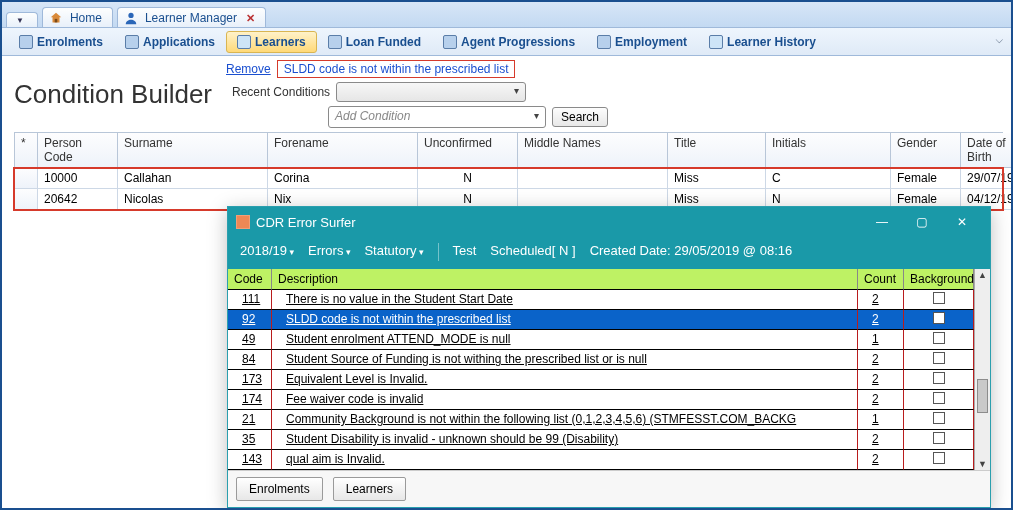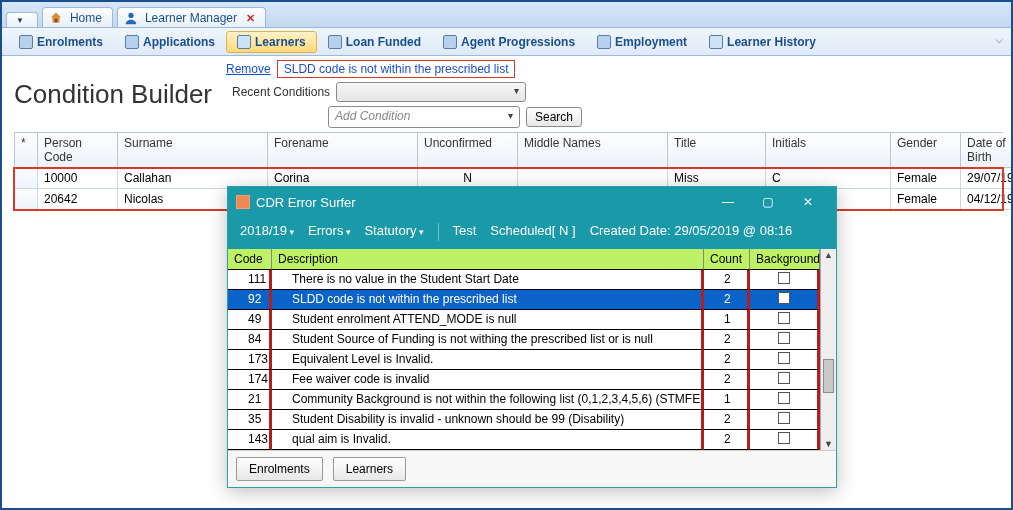--- a/index.html
+++ b/index.html
@@ -107,21 +107,21 @@
     background: linear-gradient(#f7f7f7,#e6e6e6);
     border: 1px solid #8a8a8a;
     border-radius: 3px;
     position: relative;
   }
   .recent-select::after {
     content:"▾";
     position:absolute; right:6px; top:2px; font-size:10px; color:#444;
   }
   .addcond-select {
-    width: 192px;
+    width: 218px;
     height: 22px;
     border: 1px solid #8a8a8a;
     border-radius: 3px;
     padding: 2px 6px;
     color: #888;
     font-style: italic;
     font-size: 12px;
     position: relative;
     background:#fff;
   }
@@ -160,22 +160,22 @@
     padding: 3px 6px;
     background:#fff;
   }
   .grid-row div:first-child { border-left:1px solid #cdd8e6; background: linear-gradient(#fdfdfe,#eef3fa);}
   .grid-body { outline: 2px solid #d63a2b; outline-offset:-1px;}
   .grid-row .center { text-align:center; }
 
   .error-surfer {
     position: absolute;
     left: 225px;
-    top: 184px;
-    width: 610px;
+    top: 204px;
+    width: 764px;
     background: #fff;
     border: 1px solid #2a9fae;
     box-shadow: 0 4px 18px rgba(0,0,0,.25);
   }
   .es-titlebar {
     background: #1a99a8;
     color: #fff;
     display: flex;
     align-items: center;
     padding: 4px 8px;
@@ -210,24 +210,25 @@
     color:#000;
   }
   .es-grid .h {
     background: #bef264;
     border-bottom: 1px solid #000;
     border-right: 1px solid #888;
     padding: 3px 6px;
   }
   .es-grid .c {
     border-bottom: 1px solid #000;
-    border-right: 3px solid #b91c1c;
-    padding: 2px 20px;
+    border-right: 1px solid #b91c1c;
+    padding: 2px 14px;
     white-space: nowrap;
     overflow: hidden;
+    text-decoration: underline;
   }
   .es-grid .scrollcol {
     grid-row: span 12;
     background:#eee;
     border-left:1px solid #aaa;
     position:relative;
   }
   .es-grid .scrollcol .thumb {
     position:absolute; left:2px; right:2px; top:110px; height:34px;
     background:#c9c9c9; border:1px solid #8c8c8c;

